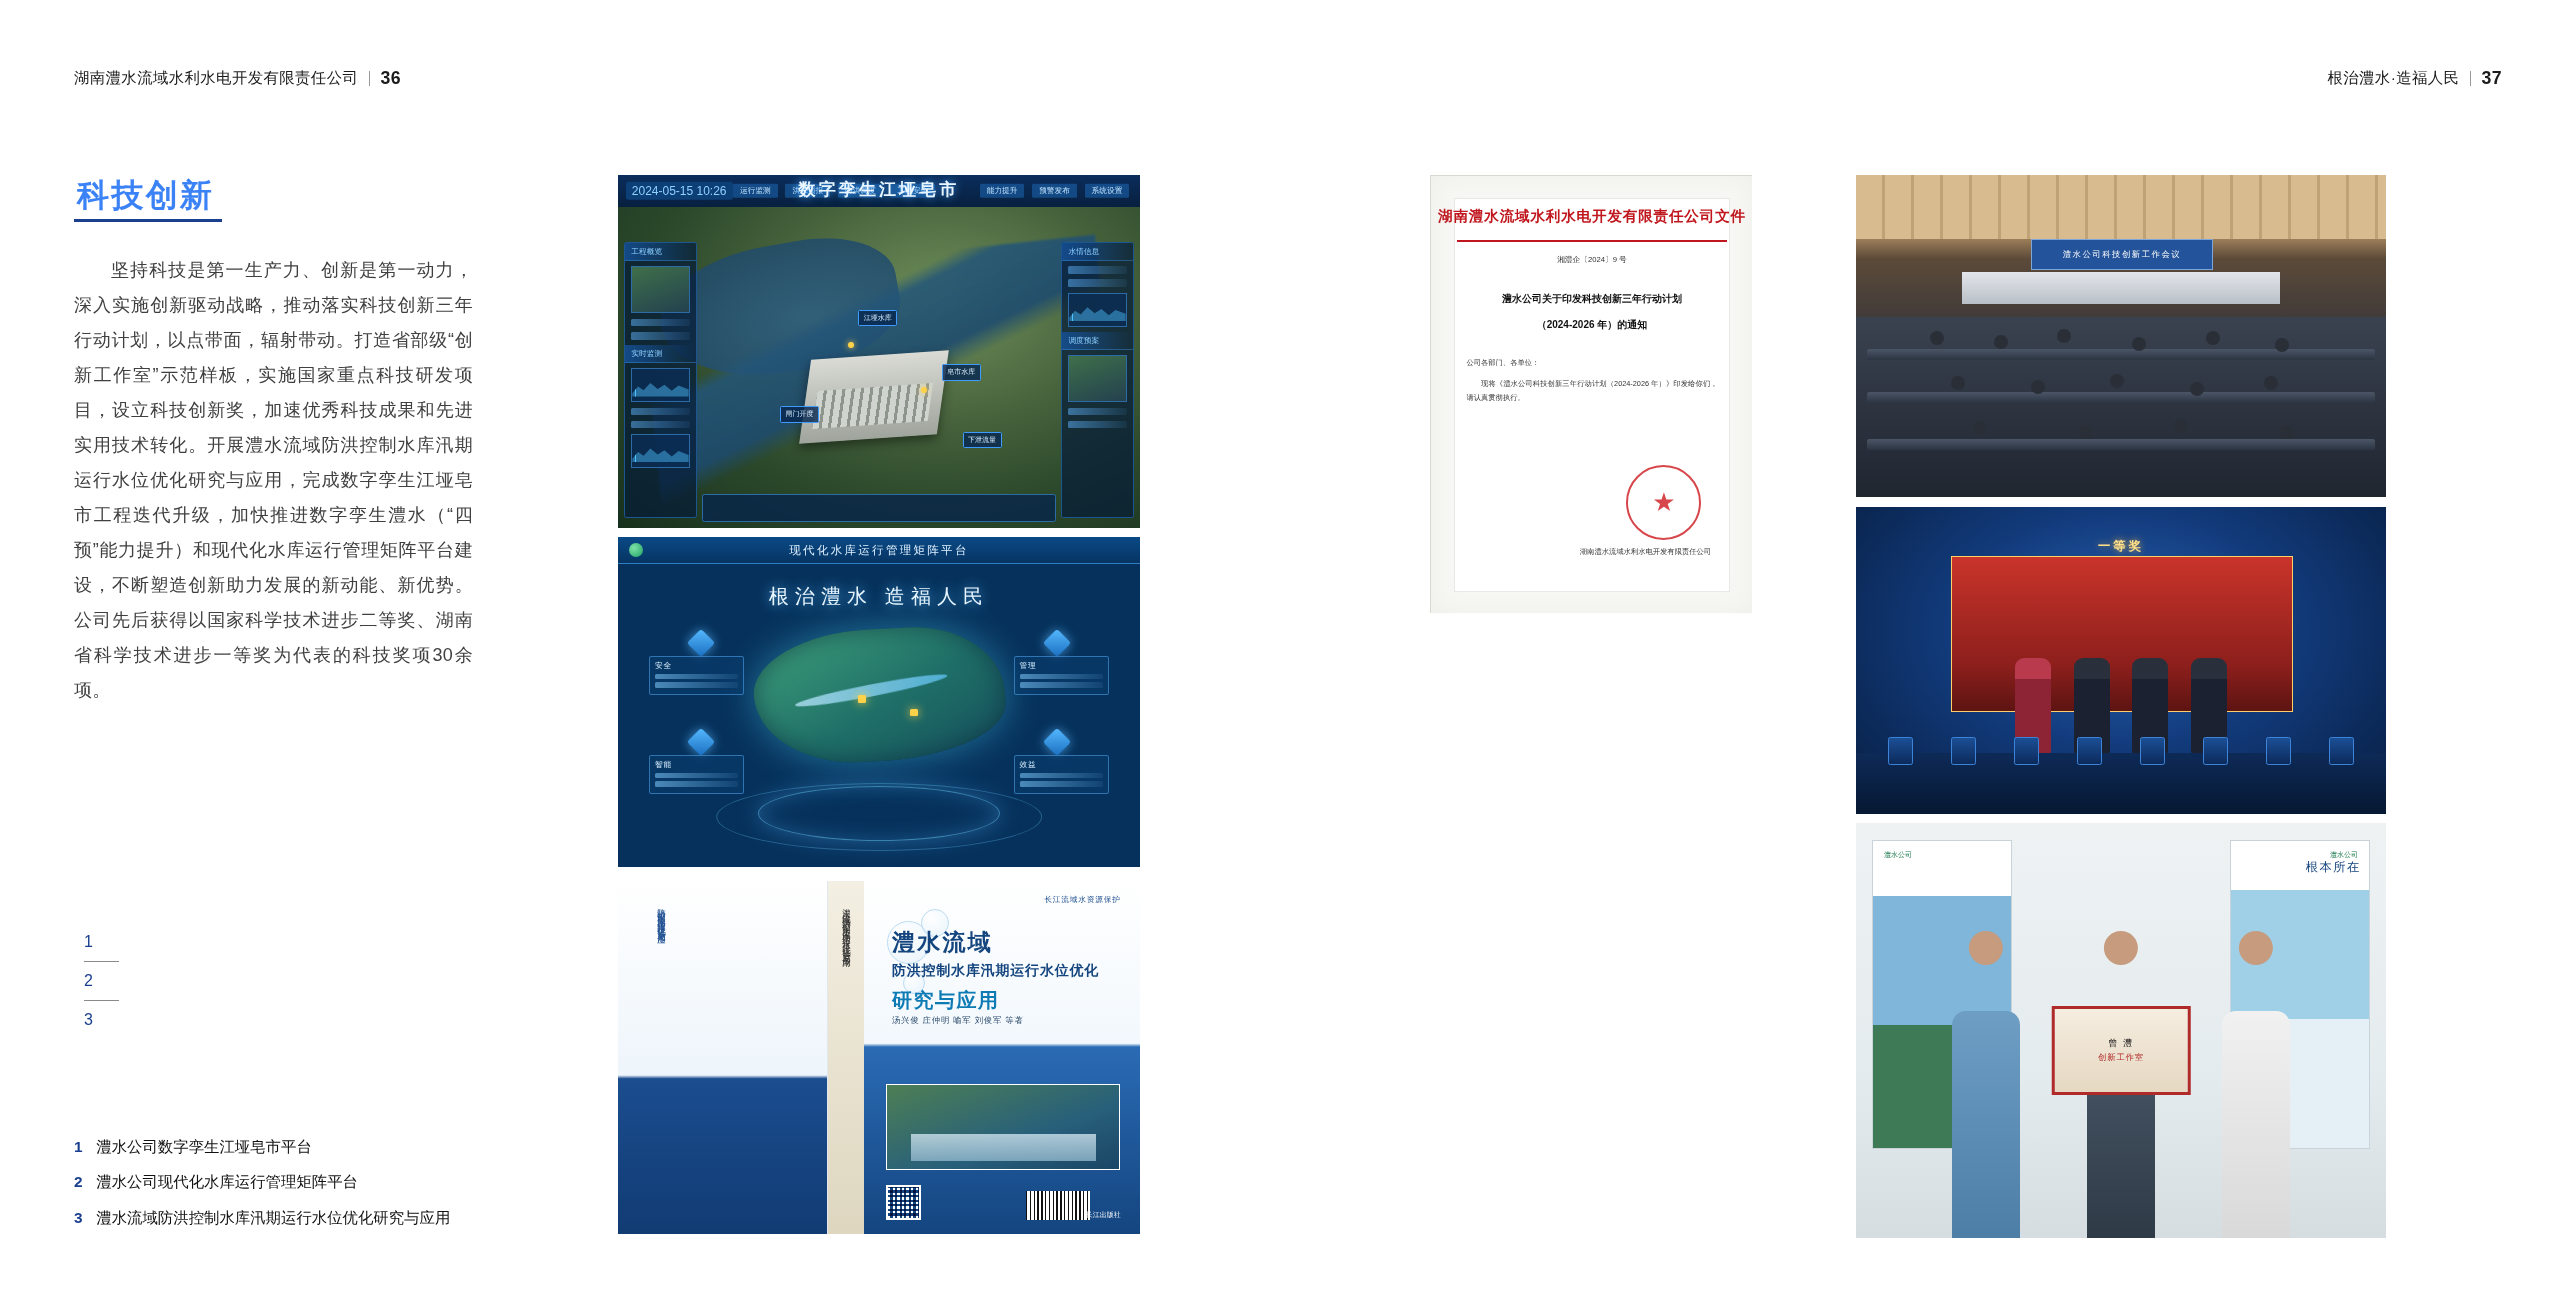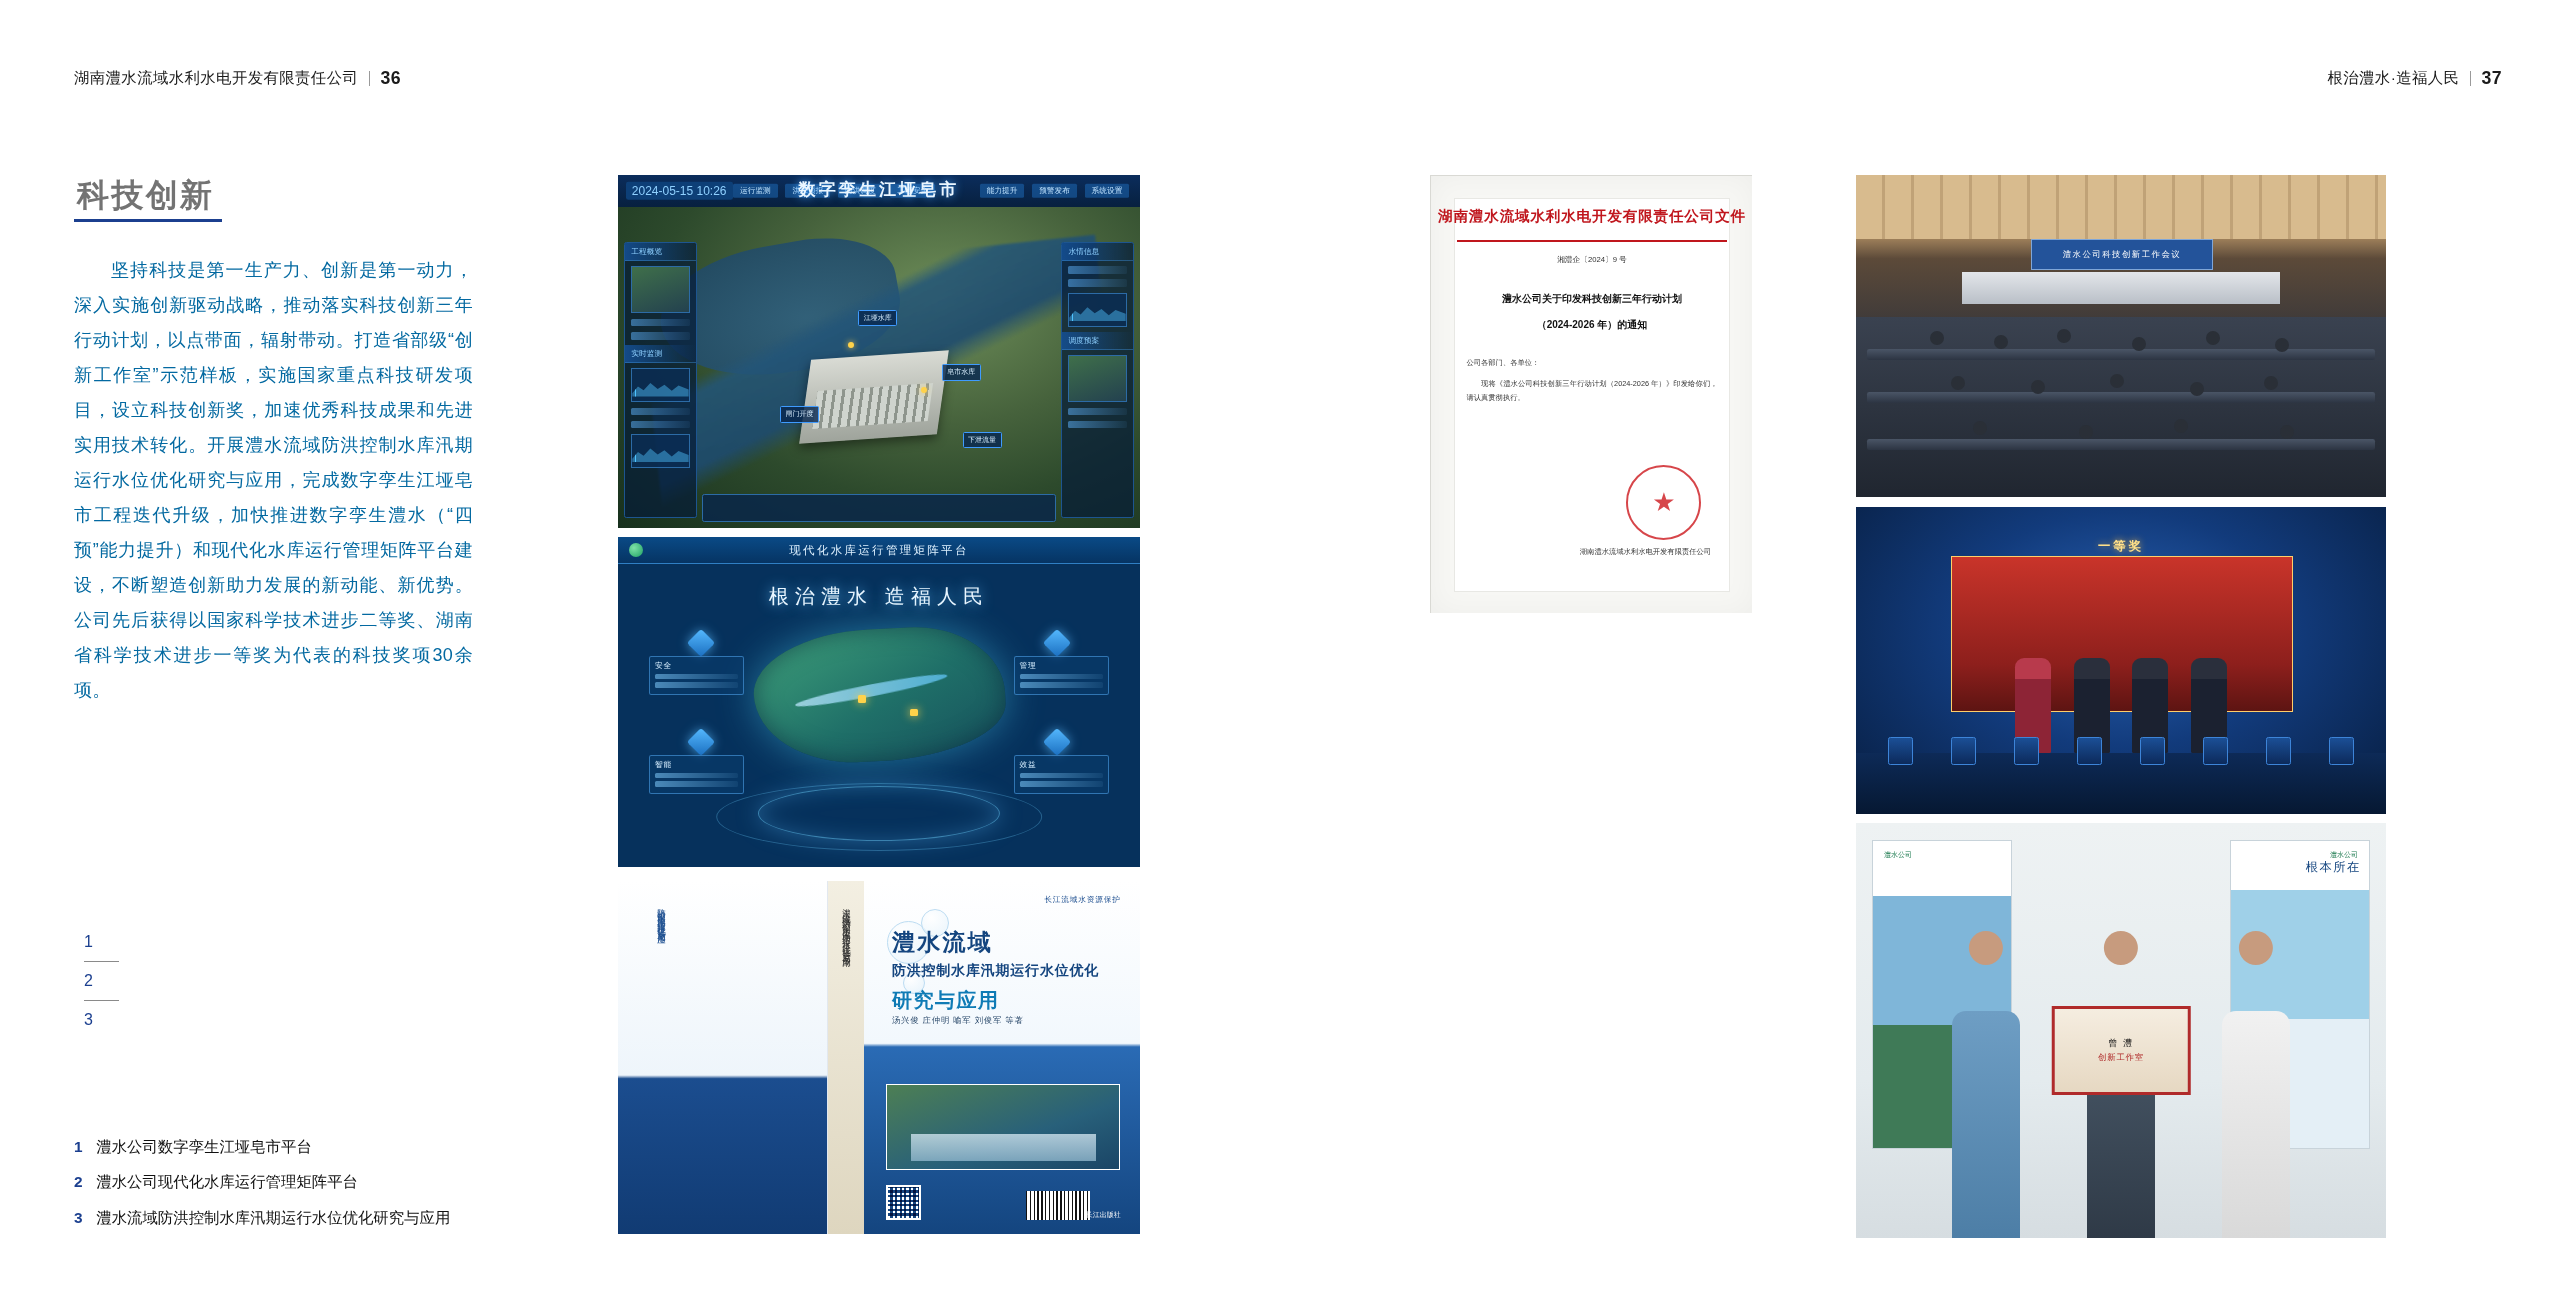--- a/index.html
+++ b/index.html
@@ -56,38 +56,38 @@
   
   .section-title-wrap {
     position: absolute;
     left: 74px;
     top: 175px;
   }
   .section-title {
     display: inline-block;
     font-size: 32px;
     font-weight: bold;
-    color: #737373;
+    color: #3b82f6;
     letter-spacing: 2.3px;
     padding: 3.1px 7.7px 6.1px 3.1px;
     border-bottom: 3.8px solid #1b3f8f;
     line-height: 1.1;
   }
 
   
   .body-copy {
     position: absolute;
     left: 74px;
     top: 253px;
     width: 399px;
     font-size: 18px;
     line-height: 35px;
     text-align: justify;
     text-indent: 37px;
-    color: #0369a1;
+    color: #404040;
     letter-spacing: 0.3px;
   }
 
   
   .key-vertical {
     position: absolute;
     font-size: 16px;
     color: #1b3f8f;
   }
   .key-vertical .kv-item {

